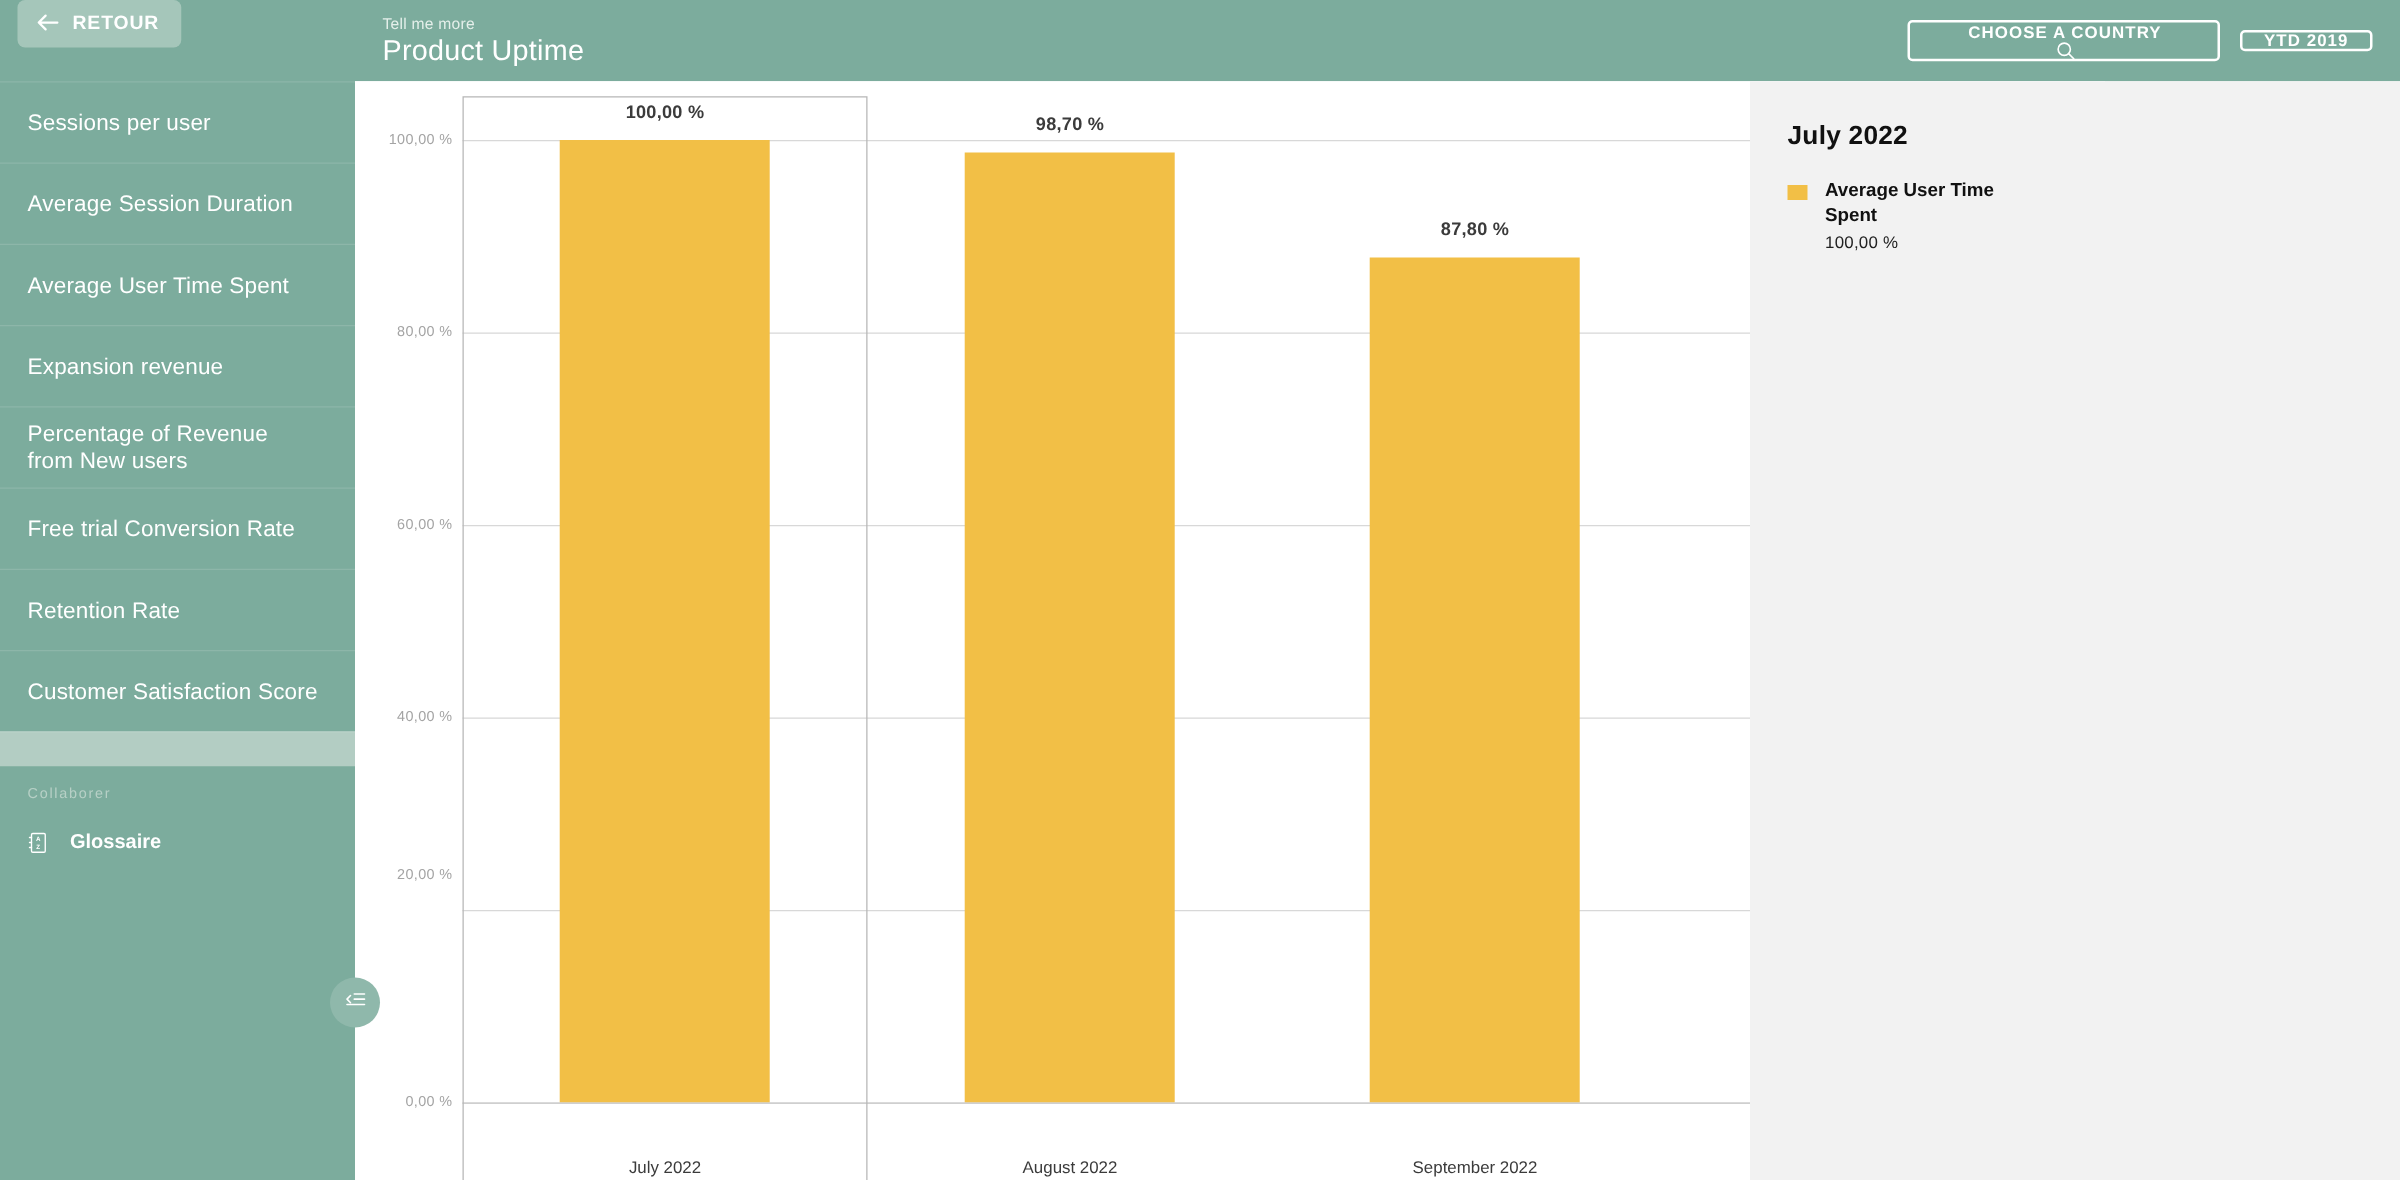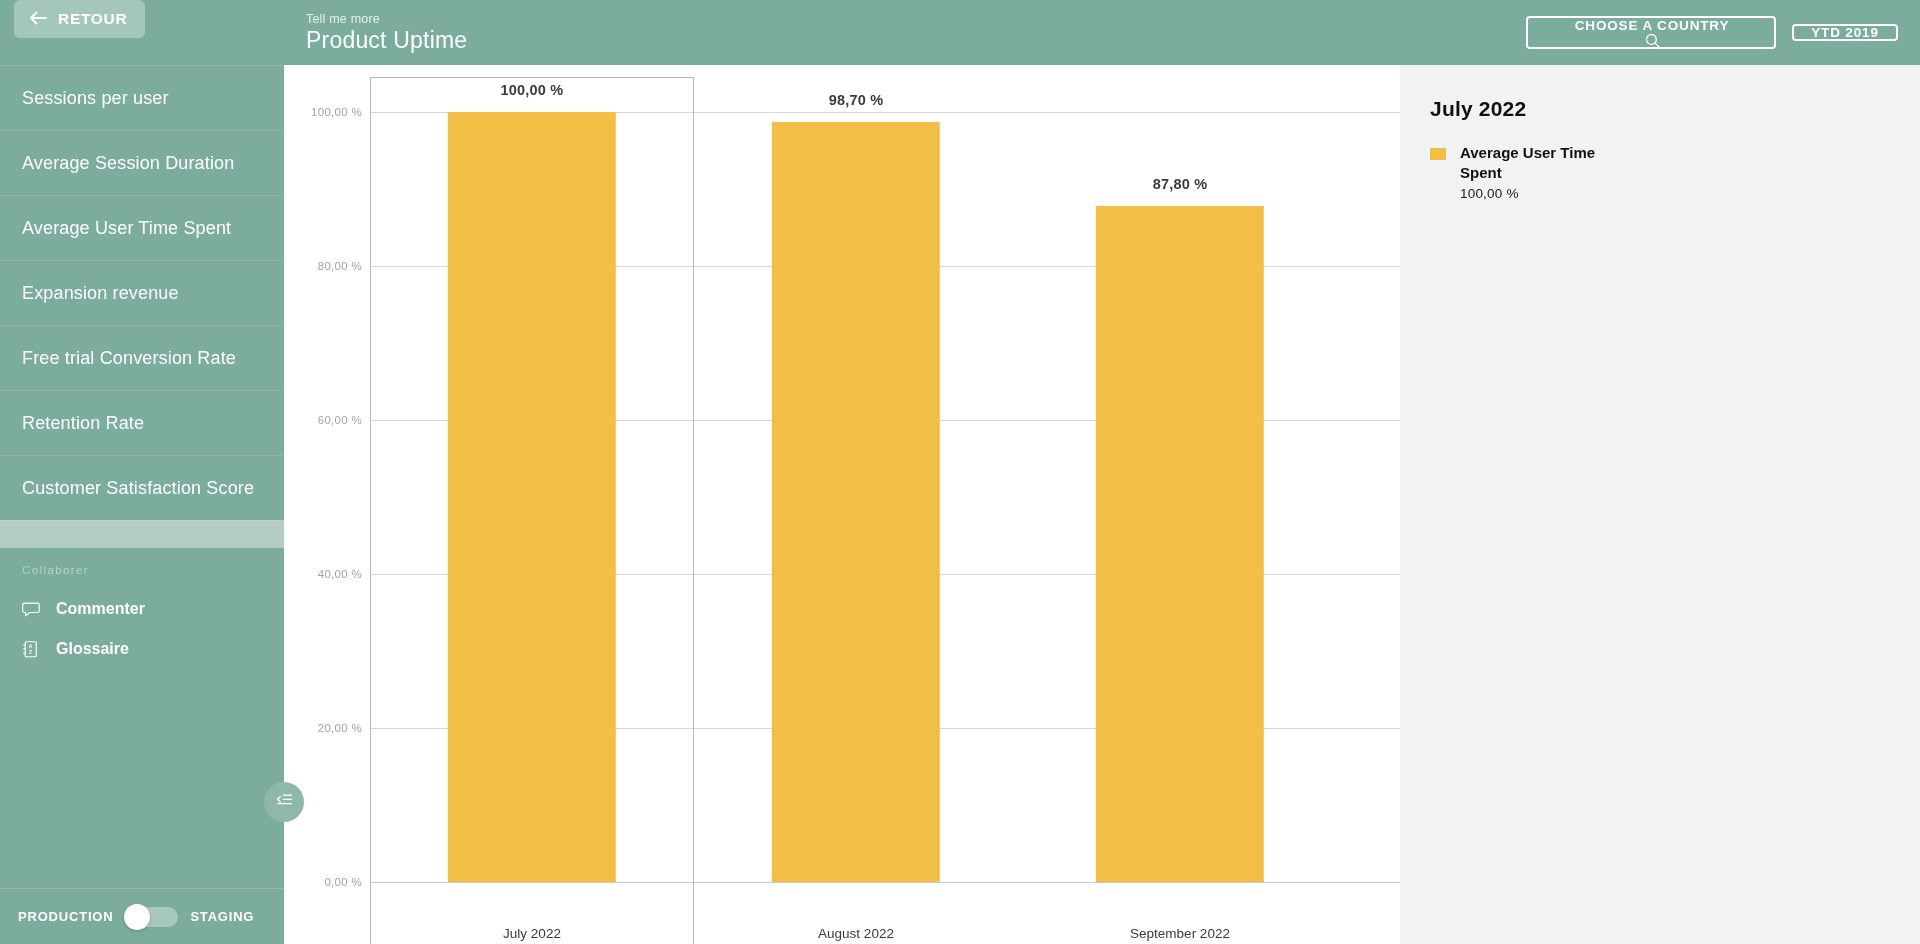--- a/index.html
+++ b/index.html
@@ -234,64 +234,52 @@
       </div>
       <div class="nav-item">
         <span>Average Session Duration</span>
       </div>
       <div class="nav-item">
         <span>Average User Time Spent</span>
       </div>
       <div class="nav-item">
         <span>Expansion revenue</span>
       </div>
+      <div class="nav-item two-line">
+        <span style="display:block;max-width:225px;">Percentage of Revenue from New users</span>
+      </div>
       <div class="nav-item">
         <span>Free trial Conversion Rate</span>
       </div>
       <div class="nav-item">
         <span>Retention Rate</span>
       </div>
       <div class="nav-item">
         <span>Customer Satisfaction Score</span>
       </div>
       <div class="nav-highlight"></div>
     </nav>
 
     <div class="collab">
       <div class="collab-title">Collaborer</div>
-      <div class="collab-row">
-        <span class="ic">
-          <svg width="19" height="17" viewBox="0 0 19 17" fill="none">
-            <path d="M2.2 2.1h13.6a1.4 1.4 0 0 1 1.4 1.4v6.6a1.4 1.4 0 0 1-1.4 1.4H7.6l-4 3.2v-3.2H2.2A1.4 1.4 0 0 1 .8 10.1V3.5A1.4 1.4 0 0 1 2.2 2.1z" stroke="#ffffff" stroke-width="1.1" fill="none"></path>
-          </svg>
-        </span>
-        <span>Commenter</span>
-      </div>
       <div class="collab-row">
         <span class="ic">
           <svg width="19" height="19" viewBox="0 0 19 19" fill="none">
             <rect x="3.2" y="1.8" width="11" height="15" rx="1" stroke="#ffffff" stroke-width="1.1" fill="none"></rect>
             <path d="M3.2 5h-1.6M3.2 9h-1.6M3.2 13h-1.6" stroke="#ffffff" stroke-width="1.1" stroke-linecap="round"></path>
             <text x="8.6" y="8.2" font-size="5" fill="#ffffff" text-anchor="middle" font-family="Liberation Sans, sans-serif">A</text>
             <text x="8.6" y="14.2" font-size="5" fill="#ffffff" text-anchor="middle" font-family="Liberation Sans, sans-serif">Z</text>
           </svg>
         </span>
         <span>Glossaire</span>
       </div>
     </div>
 
     <div class="sidebar-spacer"></div>
 
-    <div class="envbar">
-      <span class="env-label">PRODUCTION</span>
-      <span class="switch">
-        <span class="knob"></span>
-      </span>
-      <span class="env-label">STAGING</span>
-    </div>
 
     <div class="collapse-btn">
       <span>
         <svg width="20" height="16" viewBox="0 0 20 16" fill="none">
           <path d="M6.4 4.4 3.6 7.3l2.8 2.9" stroke="#ffffff" stroke-width="1.3" stroke-linecap="round" stroke-linejoin="round"></path>
           <path d="M9.4 3.2h8.2M9.4 7.3h8.2M3.6 11.6h14" stroke="#ffffff" stroke-width="1.3" stroke-linecap="round"></path>
         </svg>
       </span>
     </div>
   </aside>
@@ -323,21 +311,21 @@
       <div class="plot" id="plot">
           <div class="gridline" style="top: 0px;"></div>
           <div class="ytick" style="top: 0px;">100,00 %</div>
           <div class="gridline" style="top: 154px;"></div>
           <div class="ytick" style="top: 154px;">80,00 %</div>
           <div class="gridline" style="top: 308px;"></div>
           <div class="ytick" style="top: 308px;">60,00 %</div>
           <div class="gridline" style="top: 462px;"></div>
           <div class="ytick" style="top: 462px;">40,00 %</div>
           <div class="gridline" style="top: 616px;"></div>
-          <div class="ytick" style="top: 616px;">20,00 %</div>
+          <div class="ytick" style="top: 588px;">20,00 %</div>
           <div class="gridline" style="top: 770px;"></div>
           <div class="ytick" style="top: 770px;">0,00 %</div>
           <div class="cols">
             <div class="col">
               <div class="bar" style="height: 770px; background: rgb(242, 191, 70);"></div>
               <div class="bar-label" style="top: -30px;">100,00 %</div>
               <div class="xlabel">July 2022</div>
             </div>
             <div class="col">
               <div class="bar" style="height: 759.99px; background: rgb(242, 191, 70);"></div>

